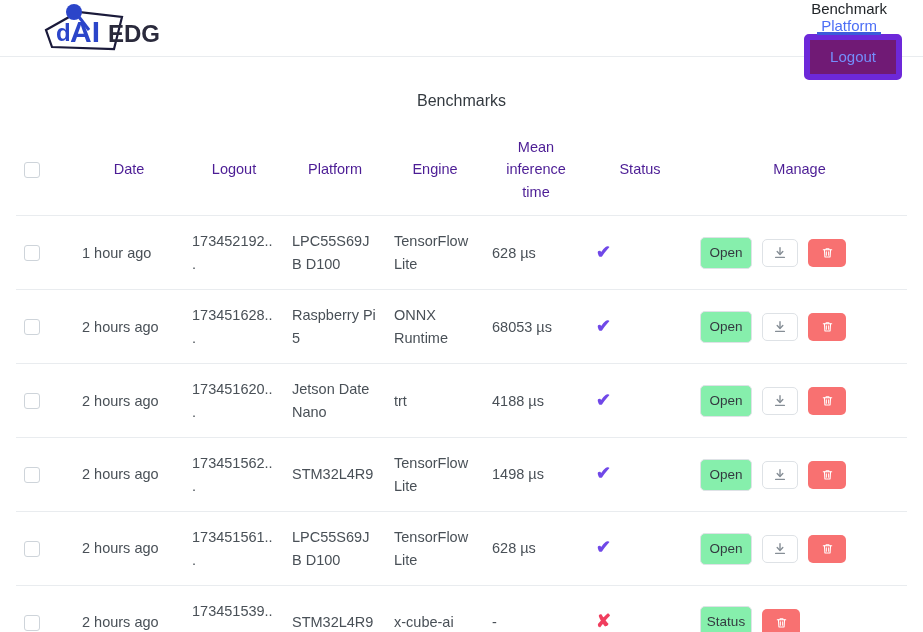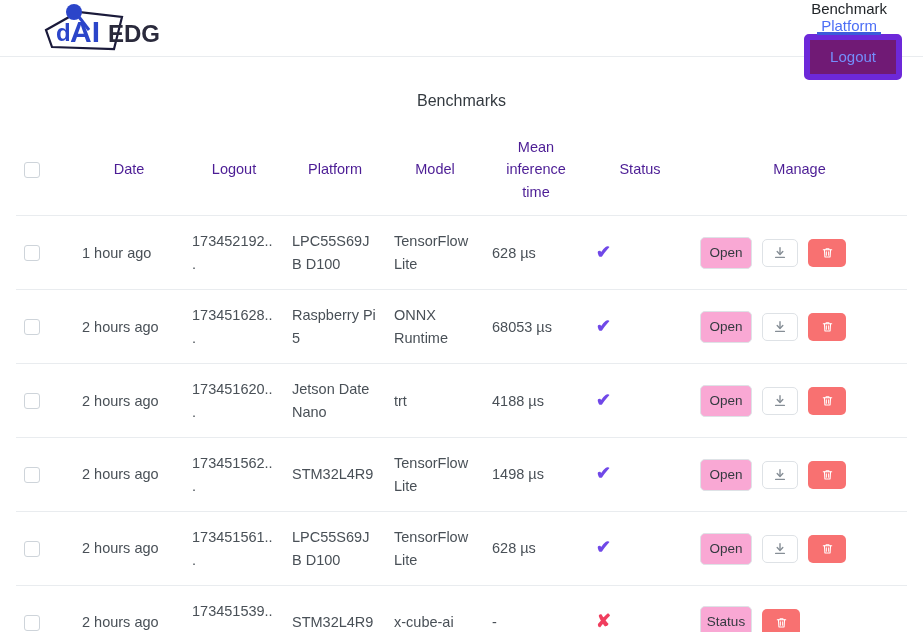--- a/index.html
+++ b/index.html
@@ -118,21 +118,21 @@
   .status-fail { color: #f03e5e; font-size: 18px; line-height: 1; font-weight: bold; }
 
   
   .manage { display: flex; align-items: center; gap: 10px; }
   .btn-open {
     min-width: 52px;
     padding: 7px 1px;
     font-size: 13.5px;
     font-family: "Liberation Sans", sans-serif;
     color: #343a40;
-    background: #f9a8d4;
+    background: #86efac;
     border: 1px solid #dee2e6;
     border-radius: 5px;
     cursor: pointer;
     line-height: 1.2;
     white-space: nowrap;
   }
   .btn-dl {
     width: 36px; height: 28px;
     background: #fff;
     border: 1px solid #dee2e6;
@@ -194,21 +194,21 @@
         <col class="c-manage">
     </colgroup>
     <thead>
       <tr>
         <th>
           <span class="chk"></span>
         </th>
         <th>Date</th>
         <th>Logout</th>
         <th>Platform</th>
-        <th>Model</th>
+        <th>Engine</th>
         <th>Mean inference time</th>
         <th>Status</th>
         <th>Manage</th>
       </tr>
     </thead>
     <tbody id="tbody">
         <tr>
           <td>
             <span class="chk"></span>
           </td>

